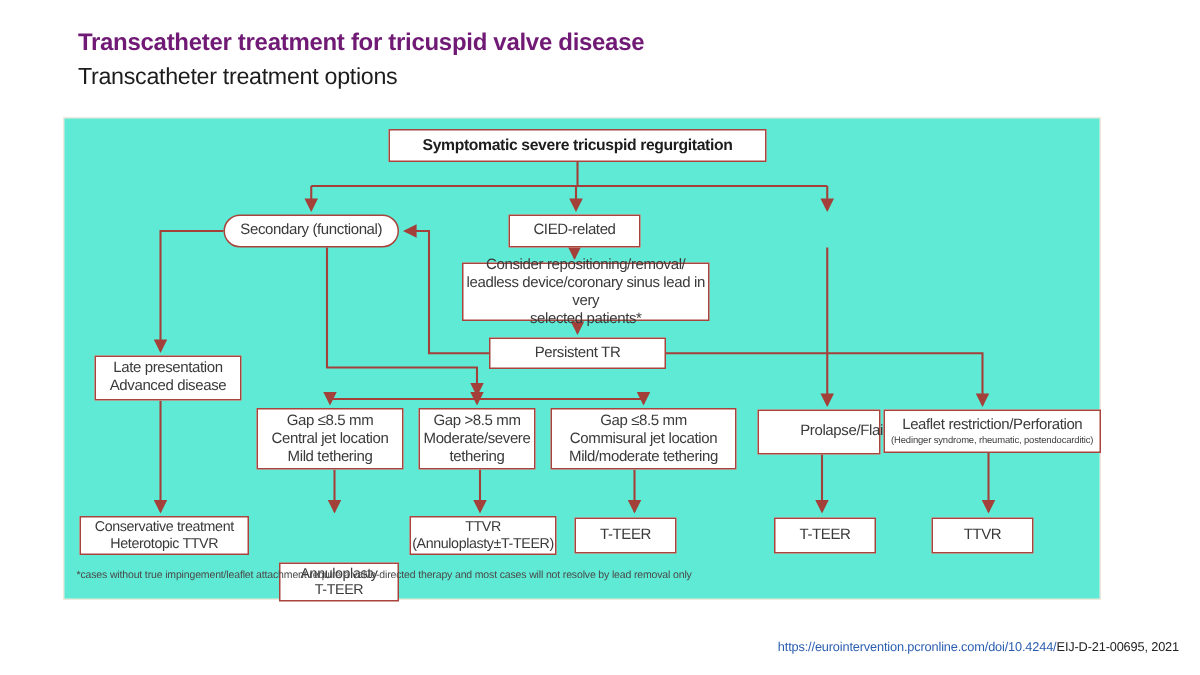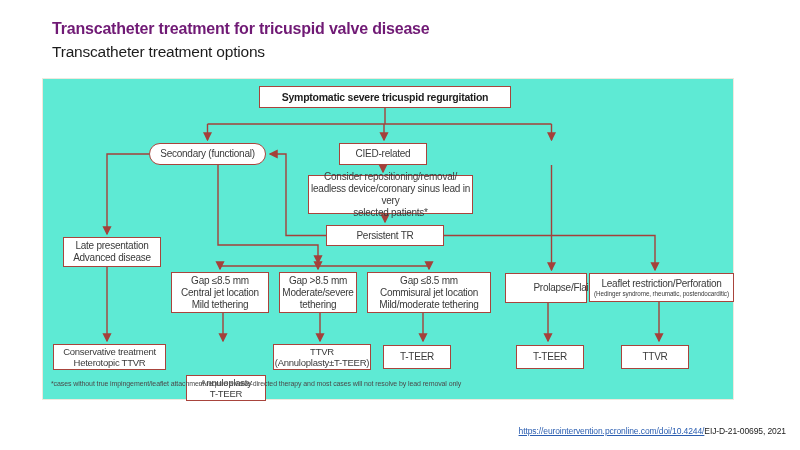--- a/index.html
+++ b/index.html
@@ -33,21 +33,21 @@
   .box.bold{font-weight:bold;color:#1d1d1d;font-size:10.5px;}
   .box .sub{font-size:6.3px;letter-spacing:-0.1px;line-height:1.1;margin-top:1px;white-space:normal;}
   .footnote{
     position:absolute;left:8px;top:301px;width:660px;
     font-size:7px;color:#4a4a4a;letter-spacing:-0.1px;
   }
   .citation{
     position:absolute;right:14px;top:426px;
     font-size:8.5px;color:#222;text-align:right;letter-spacing:-0.1px;
   }
-  .citation a{color:#2a5db0;text-decoration:underline;cursor:pointer;}
+  .citation a{color:#2a5db0;cursor:pointer;}
 </style>
 </head>
 <body>
 
 <div class="title">Transcatheter treatment for tricuspid valve disease</div>
 <div class="subtitle">Transcatheter treatment options</div>
 
 <div class="panel">
 
   <svg class="connectors" viewBox="0 0 692 322" xmlns="http://www.w3.org/2000/svg">

